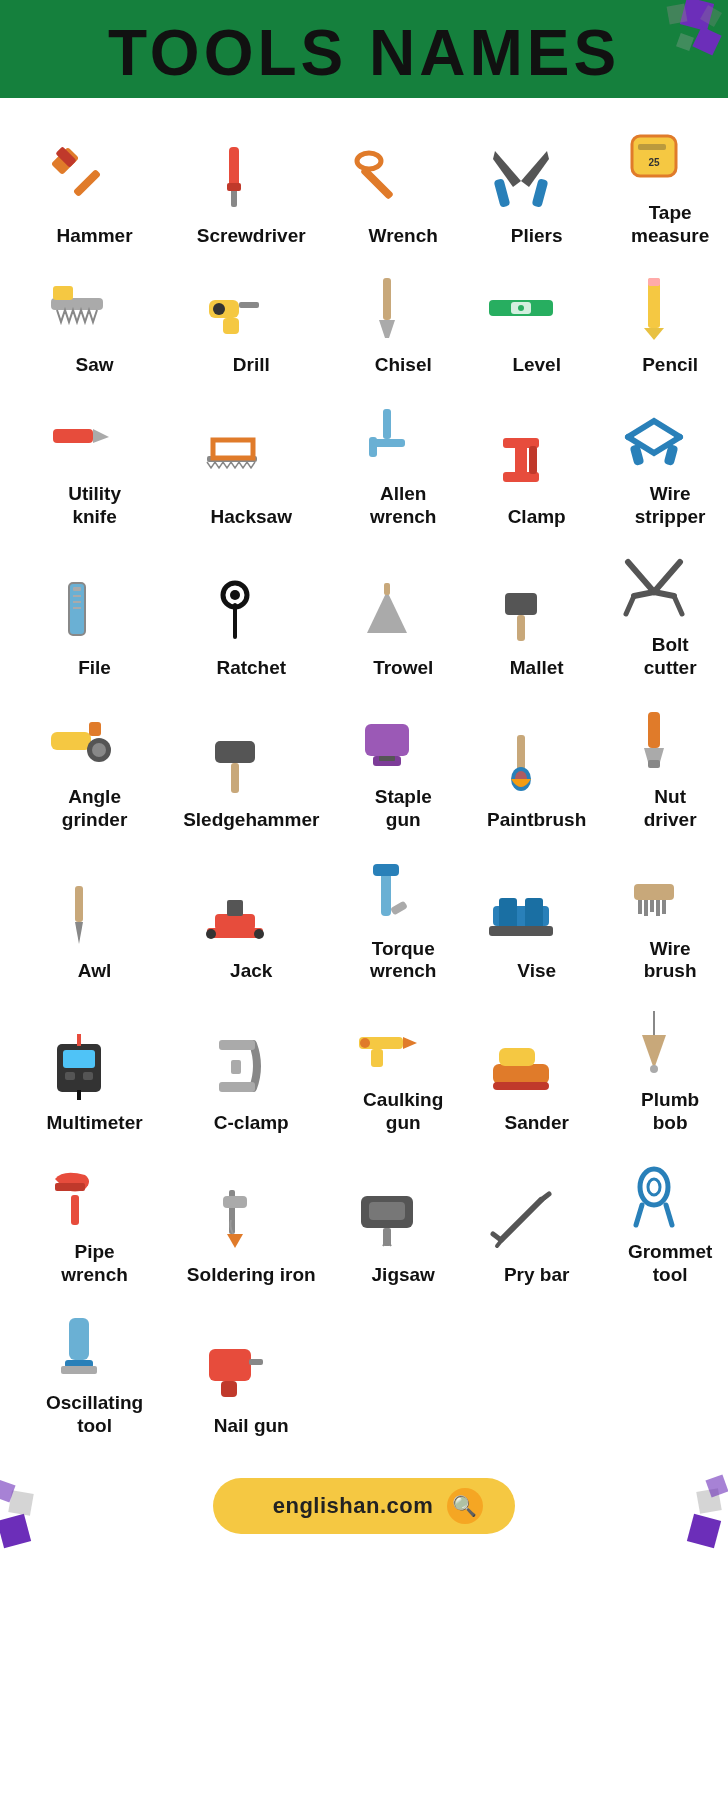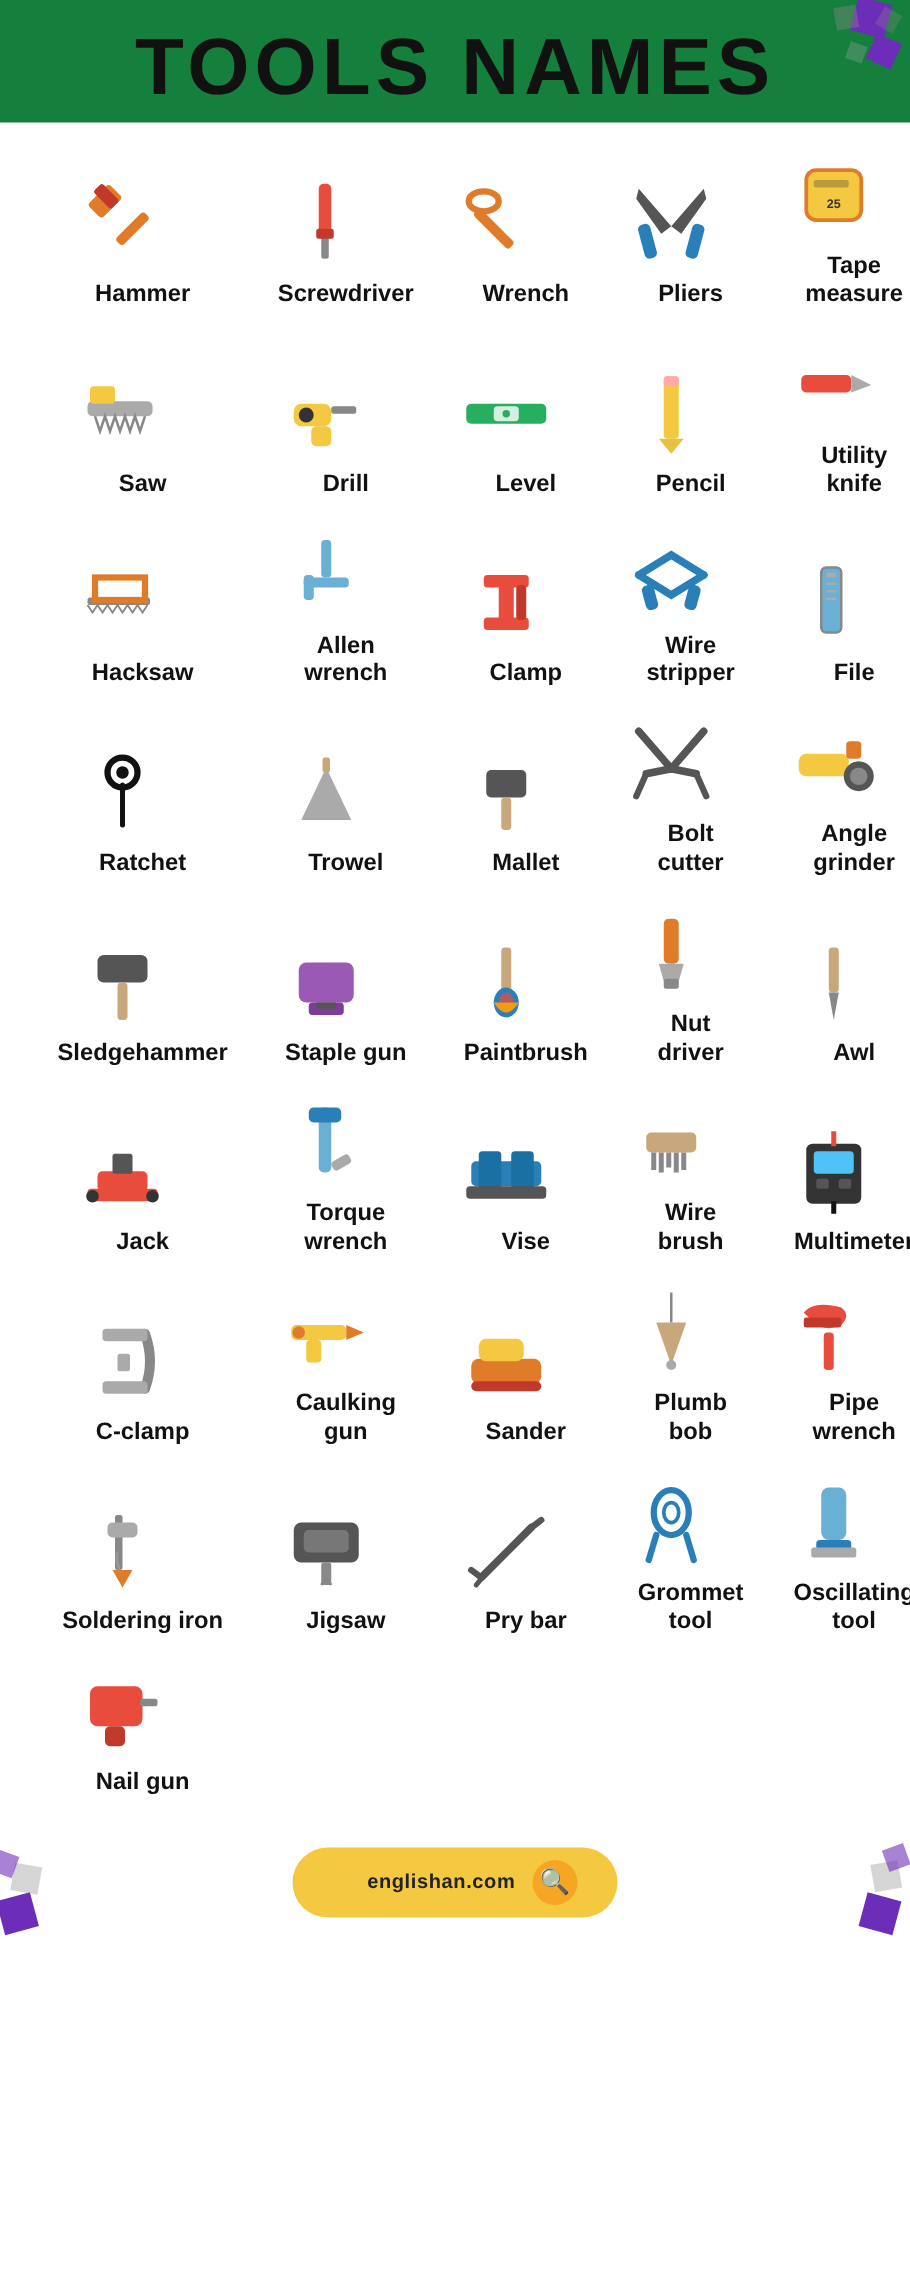--- a/index.html
+++ b/index.html
@@ -73,21 +73,21 @@
     }
     .footer-pill {
       background: #f5c842;
       border-radius: 50px;
       padding: 10px 32px;
       display: flex;
       align-items: center;
       gap: 14px;
     }
     .footer-text {
-      font-size: 16px;
+      font-size: 22px;
       font-weight: 700;
       color: #222;
       letter-spacing: 0.5px;
       margin-left: 28px;
     }
     .footer-search-btn {
       background: #f5a623;
       border-radius: 50%;
       width: 36px;
       height: 36px;
@@ -199,20 +199,29 @@
             <rect x="40" y="30" width="20" height="6" rx="2" fill="#888"></rect>
             <rect x="24" y="46" width="16" height="16" rx="4" fill="#f5c842"></rect>
             <circle cx="20" cy="37" r="6" fill="#333"></circle>
           </svg>
         </div>
         <div class="tool-label">Drill</div>
       </div>
       <div class="tool-item">
         <div class="tool-icon">
           <svg viewBox="0 0 72 72" width="72" height="72">
+            <rect x="32" y="6" width="8" height="42" rx="3" fill="#c8a87a"></rect>
+            <polygon points="28,48 44,48 38,66 34,66" fill="#aaa"></polygon>
+          </svg>
+        </div>
+        <div class="tool-label">Chisel</div>
+      </div>
+      <div class="tool-item">
+        <div class="tool-icon">
+          <svg viewBox="0 0 72 72" width="72" height="72">
             <rect x="4" y="28" width="64" height="16" rx="4" fill="#27ae60"></rect>
             <rect x="26" y="30" width="20" height="12" rx="3" fill="#fff" opacity="0.8"></rect>
             <circle cx="36" cy="36" r="3" fill="#27ae60"></circle>
           </svg>
         </div>
         <div class="tool-label">Level</div>
       </div>
       <div class="tool-item">
         <div class="tool-icon">
           <svg viewBox="0 0 72 72" width="72" height="72">

